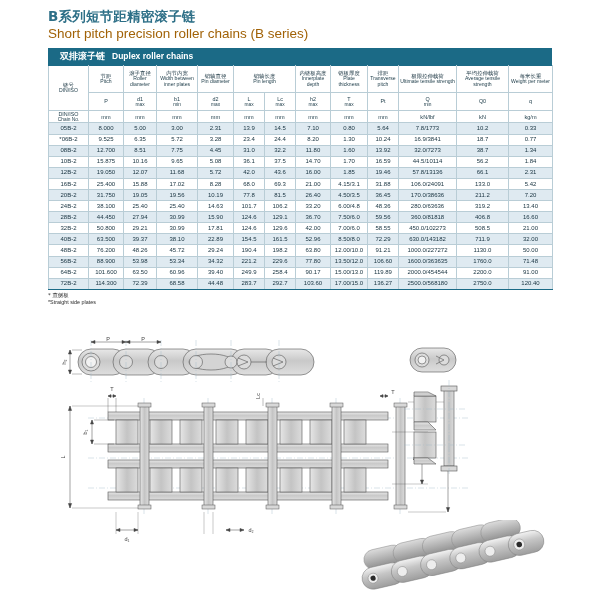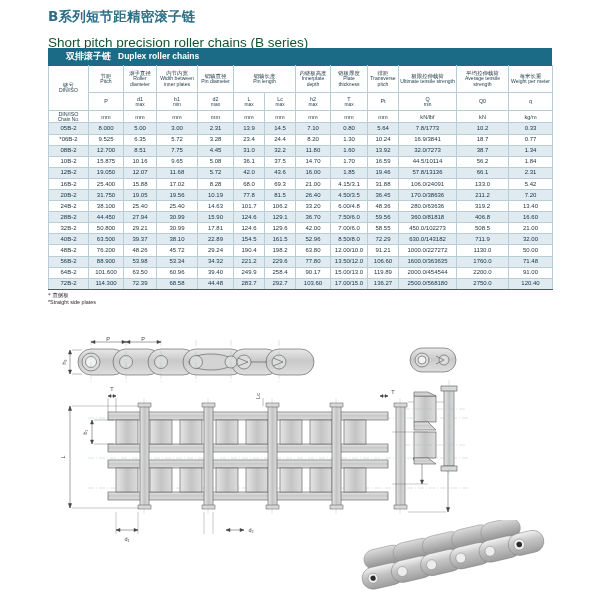--- a/index.html
+++ b/index.html
@@ -13,30 +13,30 @@
   .page{position:relative;width:600px;height:536px;}
 
   
   .titles{position:absolute;left:48px;top:8px;}
   .title-cn{
     font-size:13.5px;font-weight:bold;color:#2d6f87;
     letter-spacing:.2px;line-height:16px;
     font-family:"DejaVu Sans",sans-serif;
   }
   .title-en{
-    font-size:13.5px;color:#14532d;line-height:17px;margin-top:10px;
+    font-size:13.5px;color:#a16207;line-height:17px;margin-top:1px;
     font-weight:normal;
   }
 
   
   .tbl-wrap{position:absolute;left:48px;top:48px;width:504px;}
   .banner{
     background:#1b6a86;color:#ffffff;
     height:17px;line-height:17px;
-    padding-left:18px;font-size:9px;font-weight:bold;
+    padding-left:12px;font-size:9px;font-weight:bold;
     box-sizing:border-box;white-space:nowrap;
   }
   .banner .cn{font-family:"DejaVu Sans",sans-serif;font-size:9px;}
   .banner .en{margin-left:7px;font-size:8.5px;}
 
   table.spec{
     border-collapse:collapse;width:504px;table-layout:fixed;
     font-size:5.6px;
   }
   table.spec th,table.spec td{

